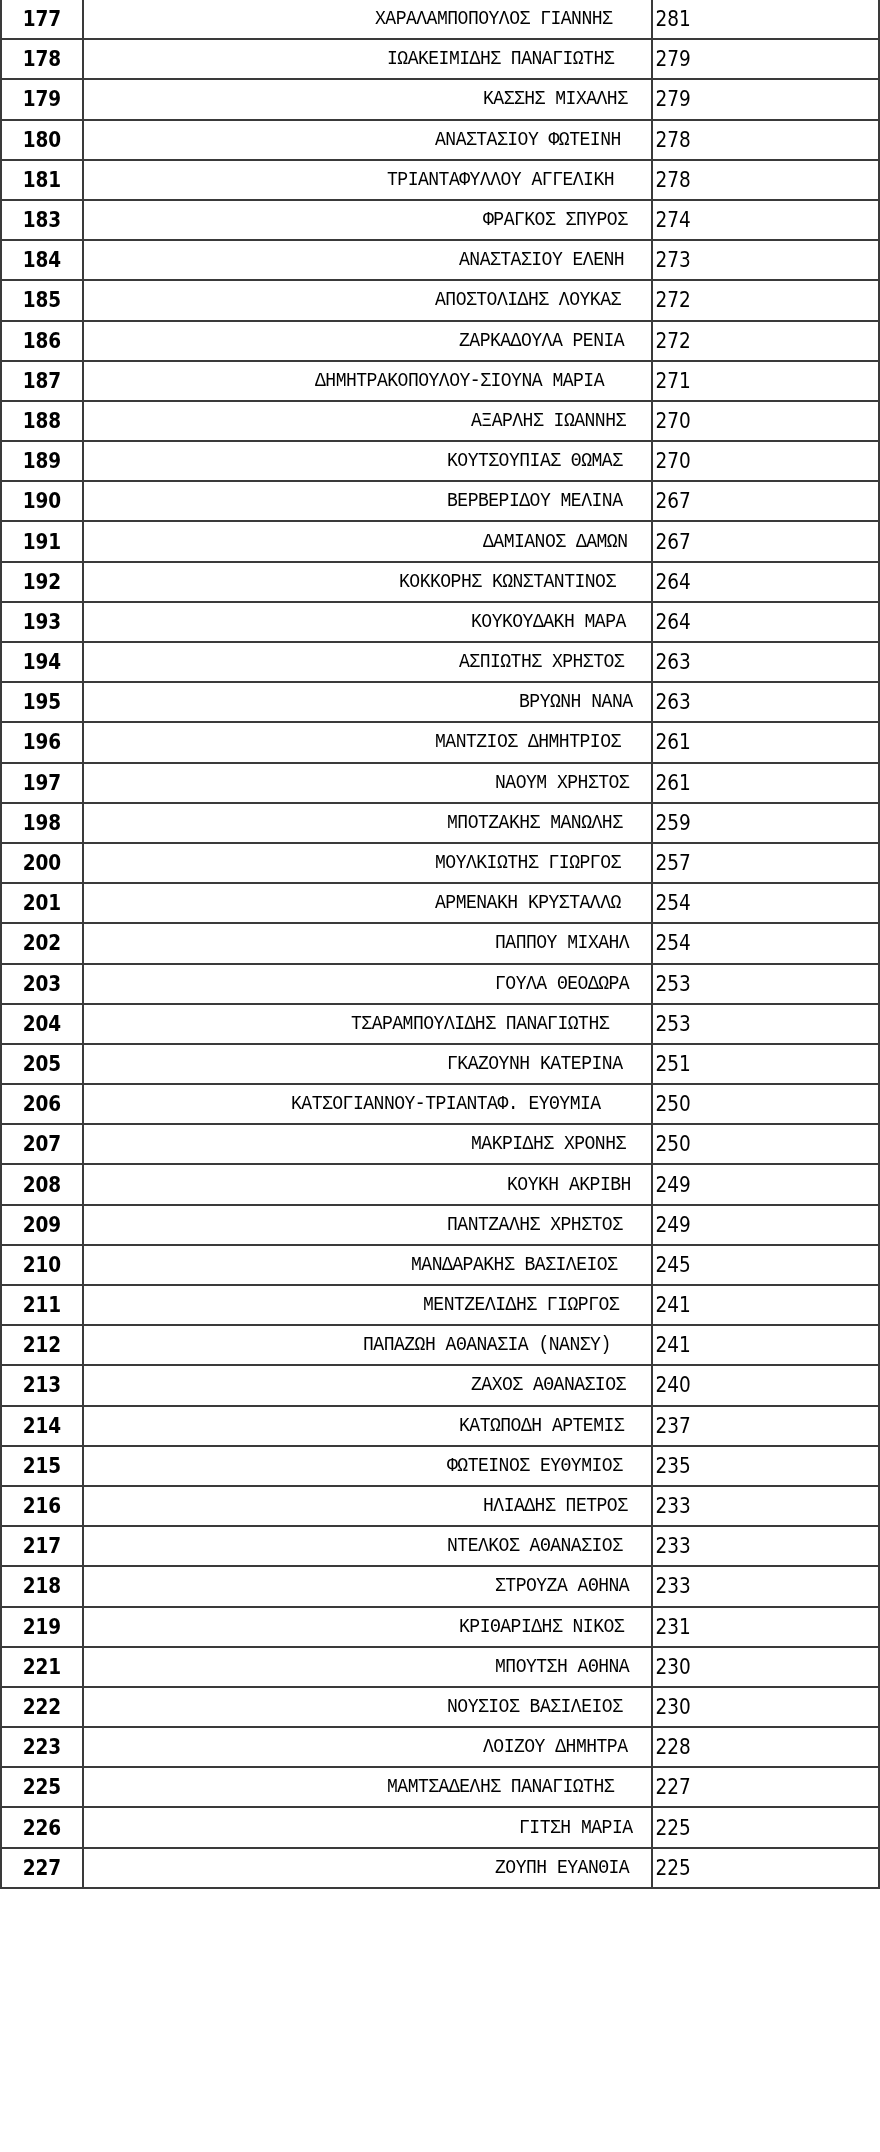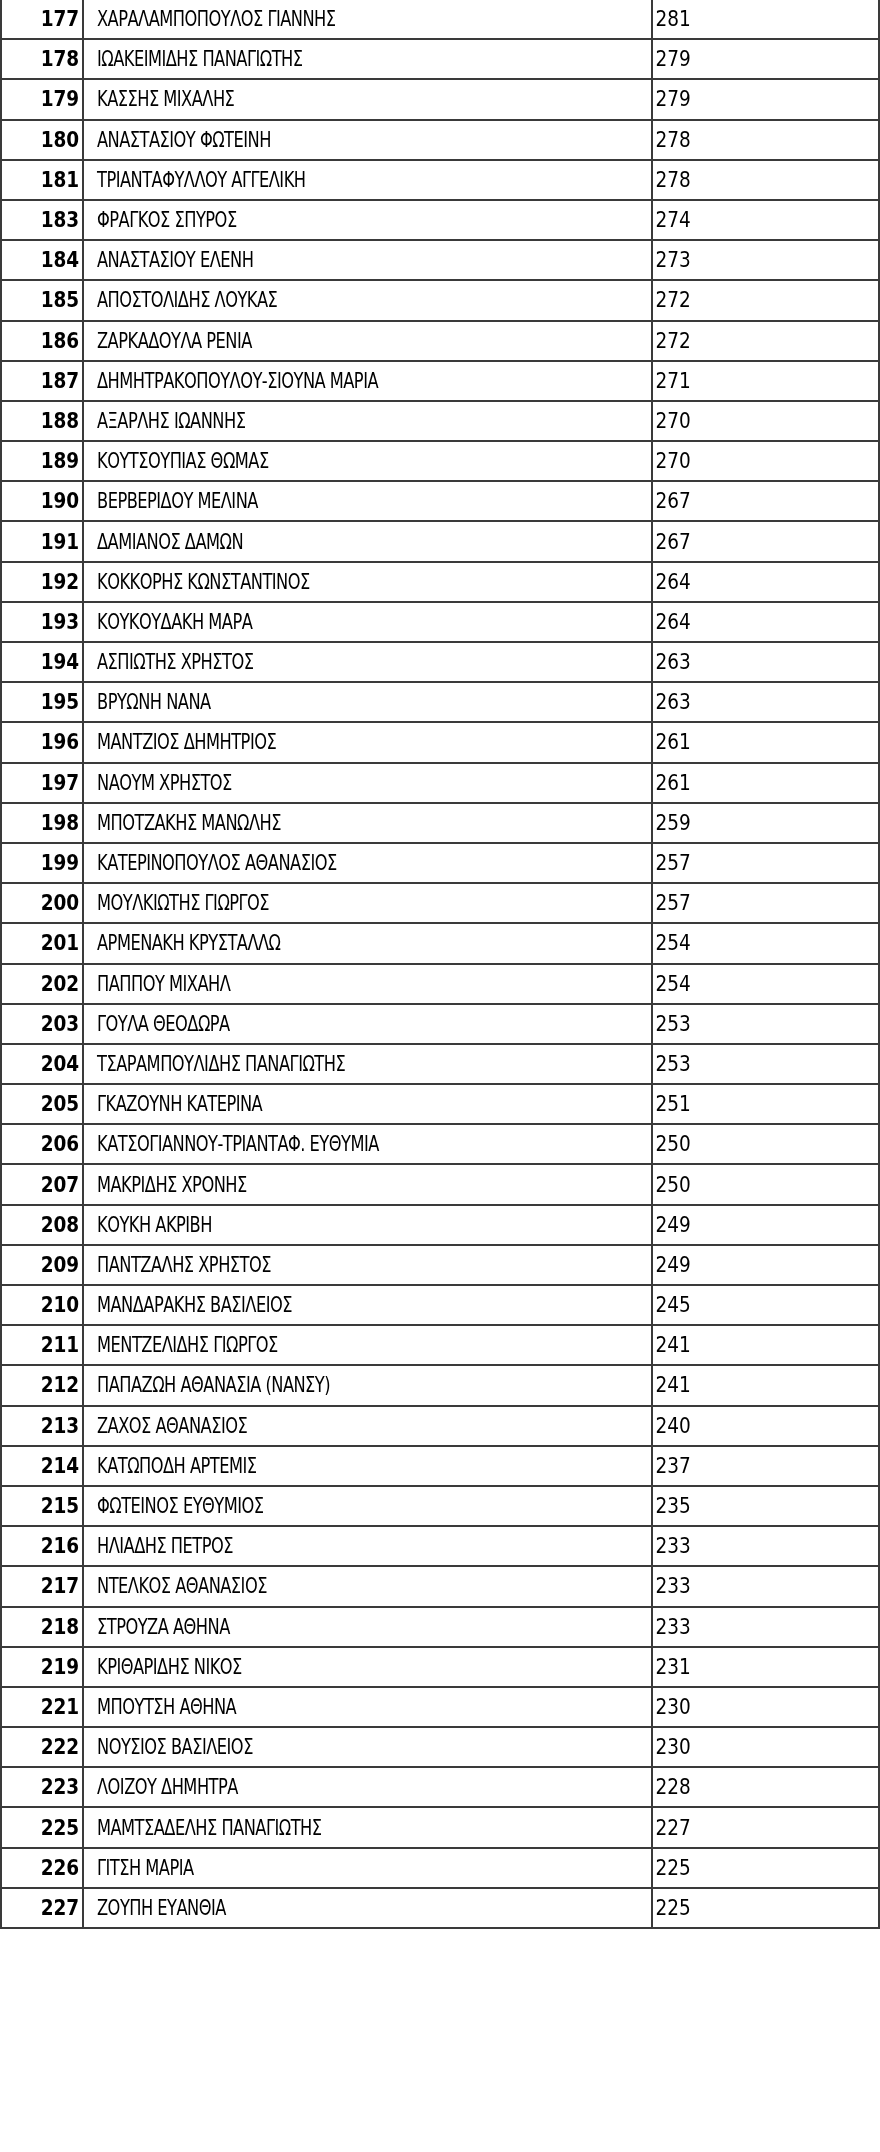--- a/index.html
+++ b/index.html
@@ -27,31 +27,32 @@
       font-size: 21px;
       line-height: 38px;
       white-space: nowrap;
       overflow: hidden;
     }
     table.results tr:first-child td {
       border-top: none;
     }
     td.rank {
       width: 80px;
-      text-align: right;
+      text-align: center;
       font-weight: bold;
       font-size: 23px;
       border-radius: 19px;
     }
     td.name {
       width: 554px;
-      text-align: left;
+      text-align: right;
       padding-left: 13px !important;
       letter-spacing: -0.6px;
       font-stretch: condensed;
+      font-family: Liberation Mono, monospace;
     }
     td.points {
       width: 225px;
       text-align: left;
     }
     .condense {
       display: inline-block;
       transform: scaleX(0.86);
       transform-origin: left center;
     }
@@ -165,25 +166,20 @@
         <td class="rank"><span class="condense-c">197</span></td>
         <td class="name"><span class="condense">ΝΑΟΥΜ ΧΡΗΣΤΟΣ</span></td>
         <td class="points"><span class="condense-c">261</span></td>
       </tr>
       <tr>
         <td class="rank"><span class="condense-c">198</span></td>
         <td class="name"><span class="condense">ΜΠΟΤΖΑΚΗΣ ΜΑΝΩΛΗΣ</span></td>
         <td class="points"><span class="condense-c">259</span></td>
       </tr>
       <tr>
-        <td class="rank"><span class="condense-c">199</span></td>
-        <td class="name"><span class="condense">ΚΑΤΕΡΙΝΟΠΟΥΛΟΣ ΑΘΑΝΑΣΙΟΣ</span></td>
-        <td class="points"><span class="condense-c">257</span></td>
-      </tr>
-      <tr>
         <td class="rank"><span class="condense-c">200</span></td>
         <td class="name"><span class="condense">ΜΟΥΛΚΙΩΤΗΣ ΓΙΩΡΓΟΣ</span></td>
         <td class="points"><span class="condense-c">257</span></td>
       </tr>
       <tr>
         <td class="rank"><span class="condense-c">201</span></td>
         <td class="name"><span class="condense">ΑΡΜΕΝΑΚΗ ΚΡΥΣΤΑΛΛΩ</span></td>
         <td class="points"><span class="condense-c">254</span></td>
       </tr>
       <tr>

